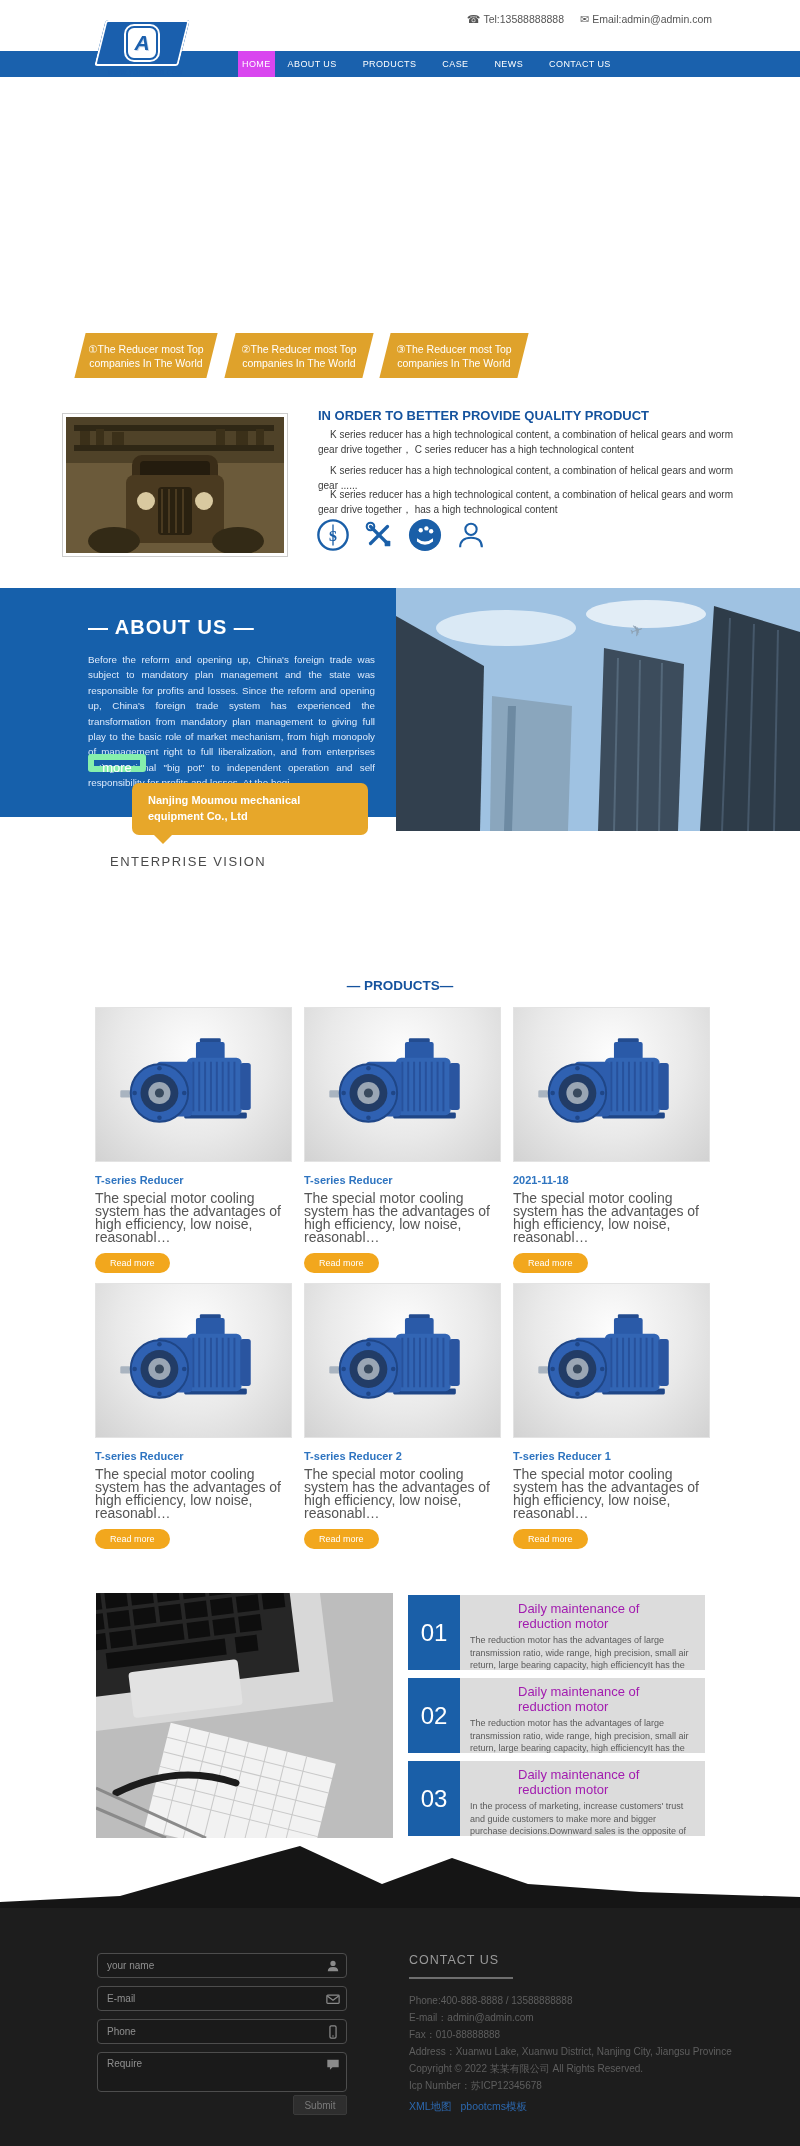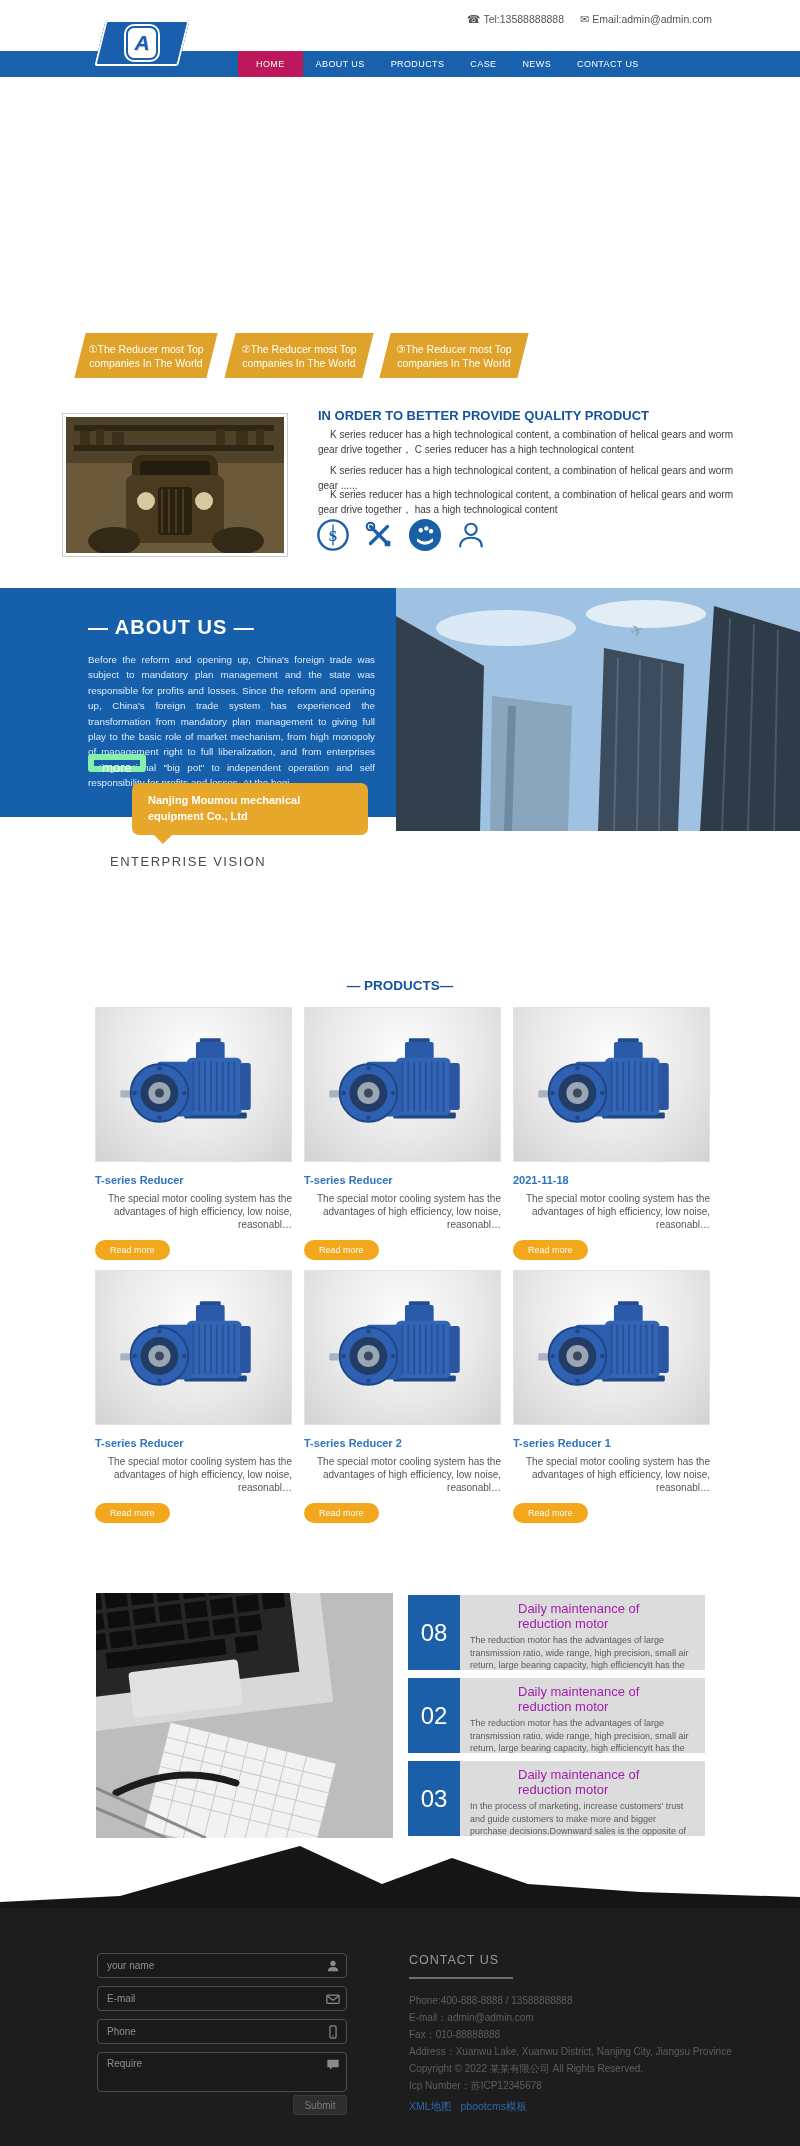--- a/index.html
+++ b/index.html
@@ -6,21 +6,21 @@
   body { background:#fff; font-family:"Liberation Sans", sans-serif; }
   .page { position:relative; width:800px; height:2146px; background:#fff; overflow:hidden; margin:0 auto; }
 
   
   .topbar-contact { position:absolute; top:13px; right:88px; display:flex; gap:16px; font-size:10.5px; color:#555; }
   .topbar-contact .ic { color:#555; font-size:11px; margin-right:3px; }
 
   
   .navbar { position:absolute; top:51px; left:0; width:800px; height:26px; background:#1a61ad; display:flex; align-items:stretch; padding-left:238px; }
   .nav-item { display:flex; align-items:center; padding:0 13px; color:#fff; font-size:9px; letter-spacing:.4px; text-decoration:none; cursor:pointer; }
-  .nav-item.active { background:#be185d; padding:0 18px; }
+  .nav-item.active { background:#d946ef; padding:0 4px; }
 
   
   .logo-wrap { position:absolute; left:100px; top:20px; width:100px; z-index:5; }
   .logo-mark { width:84px; height:46px; background:#1a5fad; transform:skewX(-14deg); border-radius:3px; display:flex; align-items:center; justify-content:center; box-shadow:0 0 0 2px #fff inset; }
   .logo-inner { width:32px; height:34px; background:#fff; border-radius:8px; transform:skewX(14deg); display:flex; align-items:center; justify-content:center; border:2px solid #1a5fad; box-shadow:0 0 0 2px #fff; }
   .logo-letter { font-style:italic; font-weight:bold; font-size:21px; color:#1a5fad; text-shadow:1px 1px 0 #c9d8ec; }
   .logo-site { margin-top:3px; font-size:6.5px; font-weight:bold; font-style:italic; color:#1a5fad; letter-spacing:.3px; text-align:center; width:90px; }
 
   
   .hero { position:absolute; top:77px; left:0; width:800px; height:280px; overflow:hidden;
@@ -66,21 +66,21 @@
   .bubble::after { content:""; position:absolute; left:22px; bottom:-9px; border:9px solid transparent; border-top-color:#e7a72a; border-bottom:0; }
   .vision { position:absolute; left:110px; top:854px; font-size:13px; color:#4a4a4a; letter-spacing:1.5px; }
 
   
   .products-title { position:absolute; left:0; top:978px; width:800px; text-align:center; font-size:13.5px; font-weight:bold; color:#15539e; }
   .products-grid { position:absolute; left:95px; top:1007px; width:616px; display:grid; grid-template-columns:repeat(3, 197px); column-gap:12px; row-gap:10px; }
   .card { width:197px; }
   .card-img { height:155px; background:radial-gradient(ellipse at 50% 30%, #fdfdfd 0%, #e9e9e9 55%, #d2d2d2 100%); border:1px solid #e3e3e3; display:flex; align-items:center; justify-content:center; cursor:pointer; }
   .card-img svg { width:150px; height:103px; }
   .card-title { margin-top:12px; font-size:11px; font-weight:bold; color:#2e74c0; cursor:pointer; }
-  .card-desc { margin-top:6px; font-size:10px; line-height:13px; color:#555;text-align:right; }
+  .card-desc { margin-top:6px; font-size:14px; line-height:13px; color:#555; }
   .read-more { margin-top:9px; display:inline-block; background:#f2a71d; color:#fff; font-size:9px; border:none; border-radius:10px; padding:5px 15px; cursor:pointer; }
 
   
   .news-title { position:absolute; left:0; top:1558px; width:800px; text-align:center; font-size:13.5px; font-weight:bold; color:#15539e; }
   .news-photo { position:absolute; left:96px; top:1593px; width:297px; height:245px; }
   .news-photo svg { display:block; width:100%; height:100%; }
   .news-list { position:absolute; left:408px; top:1595px; width:297px; }
   .news-item { display:flex; height:75px; margin-bottom:8px; overflow:hidden; cursor:pointer; }
   .news-num { width:52px; flex:0 0 52px; background:#1a5fa8; color:#fff; font-size:24px; display:flex; align-items:center; justify-content:center; }
   .news-body { flex:1; background:#dcdcdc; padding:6px 10px; }
@@ -403,21 +403,21 @@
       </g>
       <path d="M20 200 q60 -30 120 -10" stroke="#1c1c1c" stroke-width="7" fill="none" stroke-linecap="round"></path>
       <g stroke="#8a8a8a" stroke-width="3">
           <line x1="0" y1="215" x2="70" y2="245"></line>
           <line x1="0" y1="195" x2="110" y2="245"></line>
         </g>
     </svg>
   </div>
   <div class="news-list">
       <div class="news-item">
-    <div class="news-num">08</div>
+    <div class="news-num">01</div>
     <div class="news-body">
       <div class="news-item-title">Daily maintenance of reduction motor</div>
       <div class="news-item-desc">The reduction motor has the advantages of large transmission ratio, wide range, high precision, small air return, large bearing capacity, high efficiencyIt has the characte…</div>
     </div>
   </div>
       <div class="news-item">
     <div class="news-num">02</div>
     <div class="news-body">
       <div class="news-item-title">Daily maintenance of reduction motor</div>
       <div class="news-item-desc">The reduction motor has the advantages of large transmission ratio, wide range, high precision, small air return, large bearing capacity, high efficiencyIt has the characte…</div>

